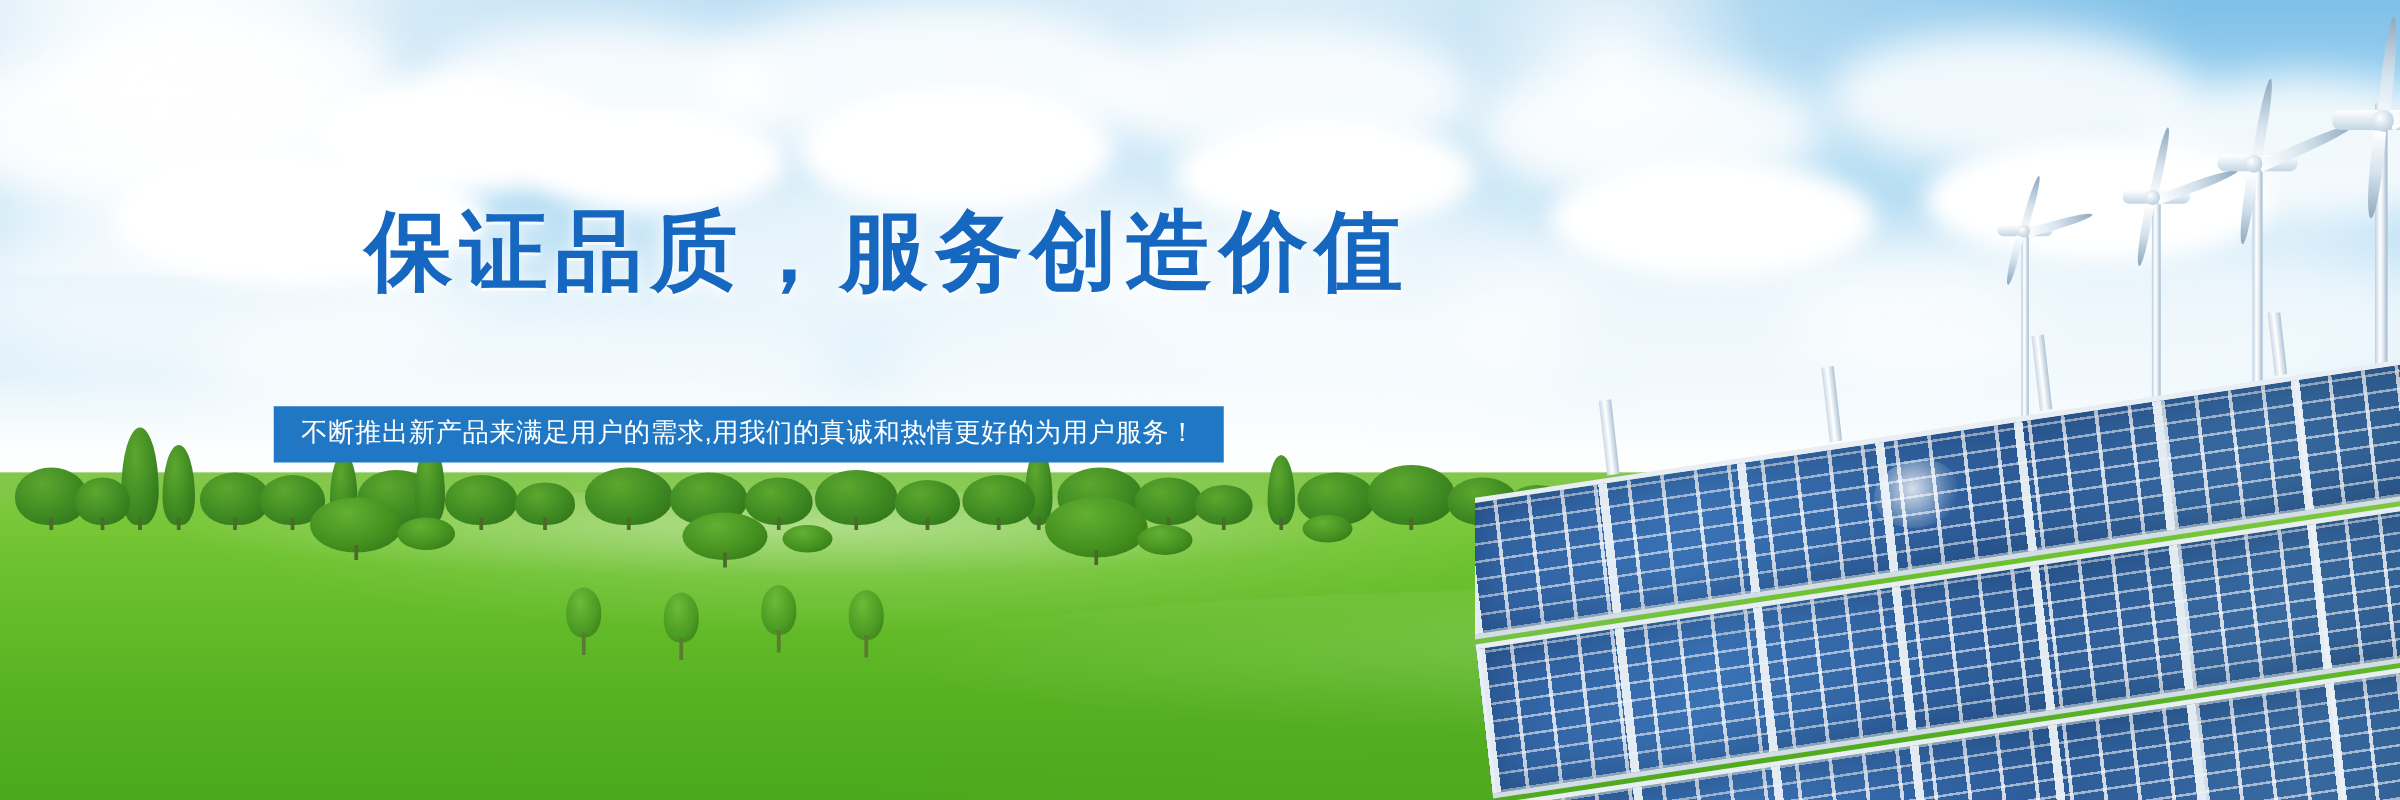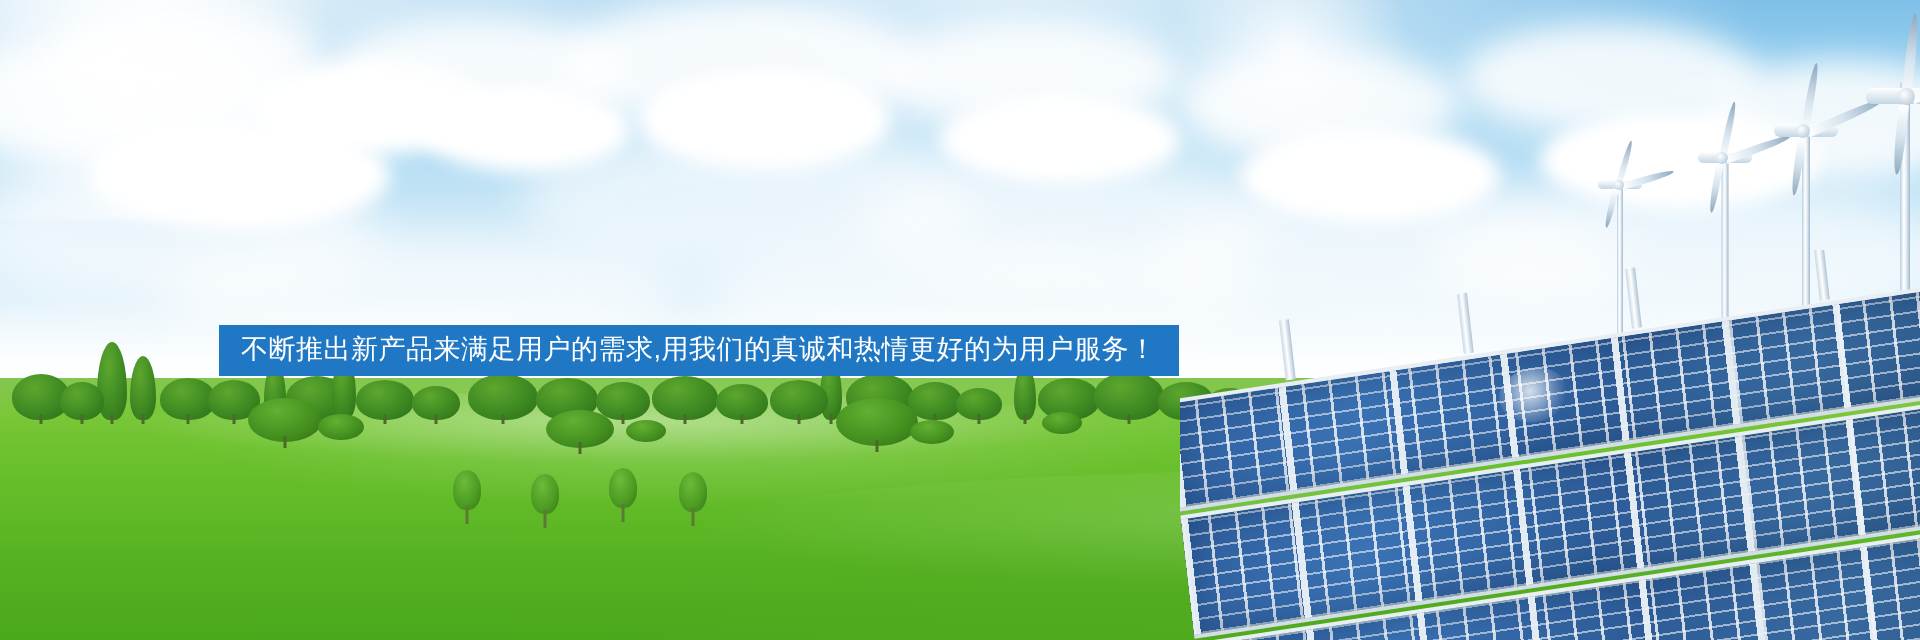--- a/index.html
+++ b/index.html
@@ -169,21 +169,21 @@
     color:#1667c0;
     text-shadow:0 2px 0 rgba(255,255,255,.65), 0 4px 12px rgba(255,255,255,.85);
     white-space:nowrap;
   }
   #subtitle-bar {
     position:absolute; left:219px; top:325px;
     background:#2078c4;
     padding:11px 22px 13px 22px;
   }
   #subtitle-text {
-    font-size:27px; line-height:1; font-weight:400; color:#ffffff;
+    font-size:21px; line-height:1; font-weight:400; color:#ffffff;
     letter-spacing:.5px; white-space:nowrap;
   }
 </style>
 </head>
 <body>
 
 <div id="banner">
 
   <div class="sky"></div>
   <div class="sun-flare">
@@ -421,18 +421,19 @@
       </div>
       <div class="solar-row" style="top:132px; height:124px;">
         <div class="solar-mullions"></div>
       </div>
       <div class="solar-row" style="top:260px; height:150px;">
         <div class="solar-mullions"></div>
       </div>
     </div>
   </div>
 
+  <div id="headline">保证品质，服务创造价值</div>
 
   <div id="subtitle-bar">
     <div id="subtitle-text">不断推出新产品来满足用户的需求,用我们的真诚和热情更好的为用户服务！</div>
   </div>
 
 </div>
 
 </body></html>

